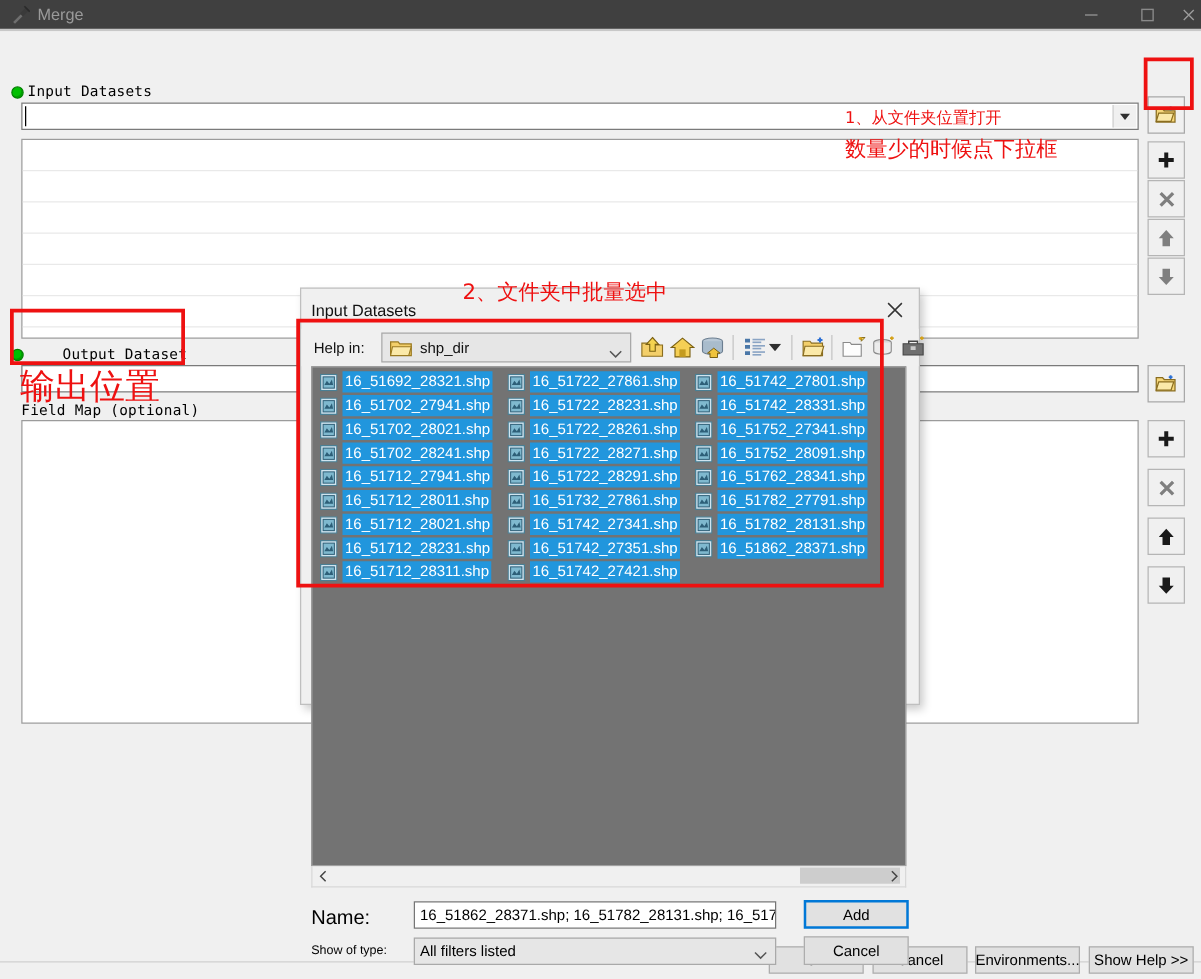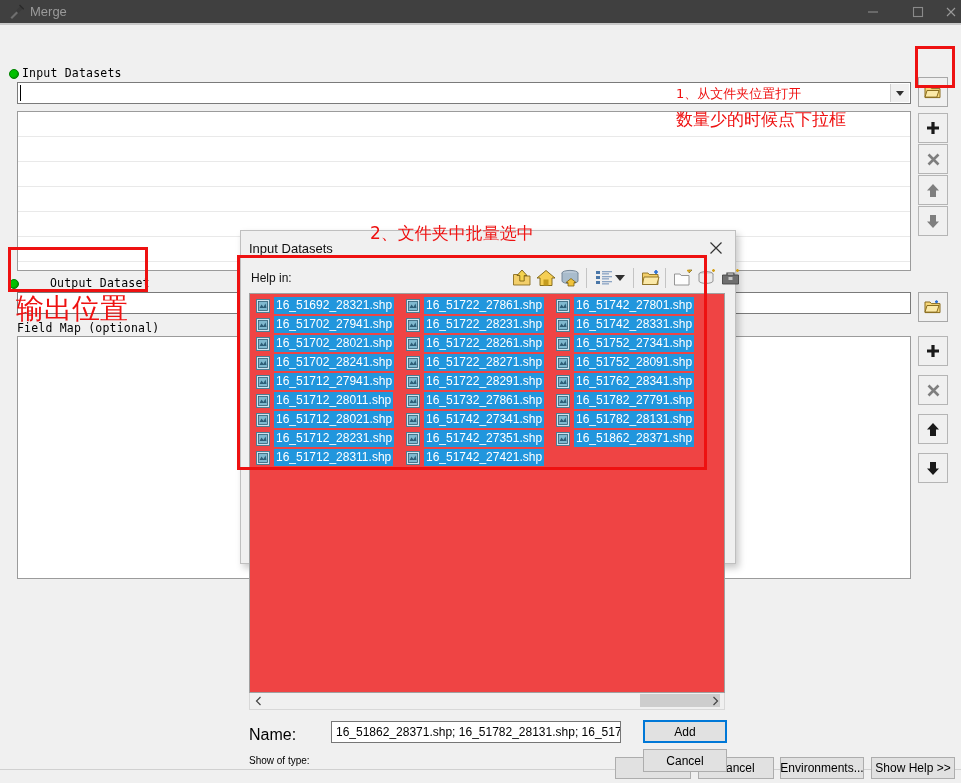--- a/index.html
+++ b/index.html
@@ -61,21 +61,21 @@
   #lookin-label{position:absolute;left:10px;top:8px;font-size:12px;color:#111;}
   #lookin-combo{position:absolute;left:64px;top:3px;width:200px;height:24px;background:#e6e6e6;
      border:1px solid #a9a9a9;box-sizing:border-box;}
   #lookin-combo .folder{position:absolute;left:6px;top:5px;}
   #lookin-combo .txt{position:absolute;left:30px;top:4px;font-size:12px;color:#111;}
   #lookin-combo .arw{position:absolute;right:6px;top:9px;}
   .tbicon{position:absolute;top:4px;width:22px;height:22px;display:flex;align-items:center;
      justify-content:center;cursor:default;}
   .tbsep{position:absolute;top:5px;width:1px;height:20px;background:#c4c4c4;}
 
-  #fd-list{position:absolute;left:8px;top:62px;width:476px;height:400px;background:#ef4444;
+  #fd-list{position:absolute;left:8px;top:62px;width:476px;height:400px;background:#737373;
      border:1px solid #a0a0a0;box-sizing:border-box;overflow:hidden;}
   #fd-list .col{position:absolute;top:2px;width:150px;}
   .fitem{height:19px;display:flex;align-items:center;white-space:nowrap;}
   .fitem .ic{flex:0 0 auto;margin-right:4px;display:block;}
   .fitem .nm{font-size:12px;color:#ffffff;background:#2196dd;padding:0 2px;line-height:17px;}
 
   #fd-hscroll{position:absolute;left:8px;top:462px;width:476px;height:17px;background:#f0f0f0;
      border:1px solid #d8d8d8;border-top:none;box-sizing:border-box;}
   .hs-arrow{position:absolute;top:0;width:17px;height:15px;display:flex;align-items:center;justify-content:center;}
   #hs-thumb{position:absolute;left:390px;top:1px;width:80px;height:13px;background:#cdcdcd;}
@@ -230,20 +230,34 @@
 <div id="filedlg">
   <span id="fd-title">Input Datasets</span>
   <div id="fd-close">
     <svg width="14" height="14" viewBox="0 0 14 14">
         <path d="M1.5 1.5 L12.5 12.5 M12.5 1.5 L1.5 12.5" stroke="#333" stroke-width="1.2"></path>
       </svg>
   </div>
 
   <div id="fd-toolbar">
     <span id="lookin-label">Help in:</span>
+    <div id="lookin-combo">
+      <span class="folder">
+        <svg width="18" height="14" viewBox="0 0 18 14">
+          <path d="M0.5 1.5 h6 l1.3 1.6 H17 v9.4 H0.5 Z" fill="#f3cf6a" stroke="#9a7a20" stroke-width="1"></path>
+          <path d="M2 5.4 h15 l-2 7 H0.5 Z" fill="#fbe9a8" stroke="#9a7a20" stroke-width=".9"></path>
+        </svg>
+      </span>
+      <span class="txt">shp_dir</span>
+      <span class="arw">
+        <svg width="11" height="7" viewBox="0 0 11 7">
+            <path d="M1 1 L5.5 5.5 L10 1" stroke="#555" stroke-width="1.2" fill="none"></path>
+          </svg>
+      </span>
+    </div>
 
     <div class="tbicon" style="left:270px;">
       <svg width="20" height="18" viewBox="0 0 20 18">
         <path d="M1.5 5.5 h5.5 l1.2 1.5 H18 v9 H1.5 Z" fill="#f3cf6a" stroke="#8a6d1f" stroke-width=".9"></path>
         <path d="M10 1 L15 6.5 H12.2 V12 H7.8 V6.5 H5 Z" fill="#f4d34f" stroke="#7b6113" stroke-width=".9"></path>
       </svg>
     </div>
     <div class="tbicon" style="left:294px;">
       <svg width="20" height="18" viewBox="0 0 20 18">
         <path d="M10 1.5 L19 9 H16 v7.5 H4 V9 H1 Z" fill="#f5cf55" stroke="#7b6113" stroke-width=".9"></path>
@@ -541,20 +555,28 @@
       <svg width="7" height="10" viewBox="0 0 7 10">
           <path d="M1.5 1 L5.5 5 L1.5 9" stroke="#444" stroke-width="1.2" fill="none"></path>
         </svg>
     </div>
   </div>
 
   <span id="fd-name-label">Name:</span>
   <div id="fd-name-box">16_51862_28371.shp; 16_51782_28131.shp; 16_51782_2</div>
 
   <span id="fd-type-label">Show of type:</span>
+  <div id="fd-type-box">
+    <span>All filters listed</span>
+    <span class="arw">
+      <svg width="11" height="7" viewBox="0 0 11 7">
+          <path d="M1 1 L5.5 5.5 L10 1" stroke="#555" stroke-width="1.2" fill="none"></path>
+        </svg>
+    </span>
+  </div>
 
   <div id="fd-add">Add</div>
   <div id="fd-cancel">Cancel</div>
 </div>
 
 <div class="anno-box" style="left:915px;top:46px;width:40px;height:42px;"></div>
 <div class="anno-text" style="left:676px;top:85px;font-size:13px;">1、从文件夹位置打开</div>
 <div class="anno-text" style="left:676px;top:108px;font-size:17px;">数量少的时候点下拉框</div>
 
 <div class="anno-box" style="left:8px;top:247px;width:140px;height:45px;"></div>

